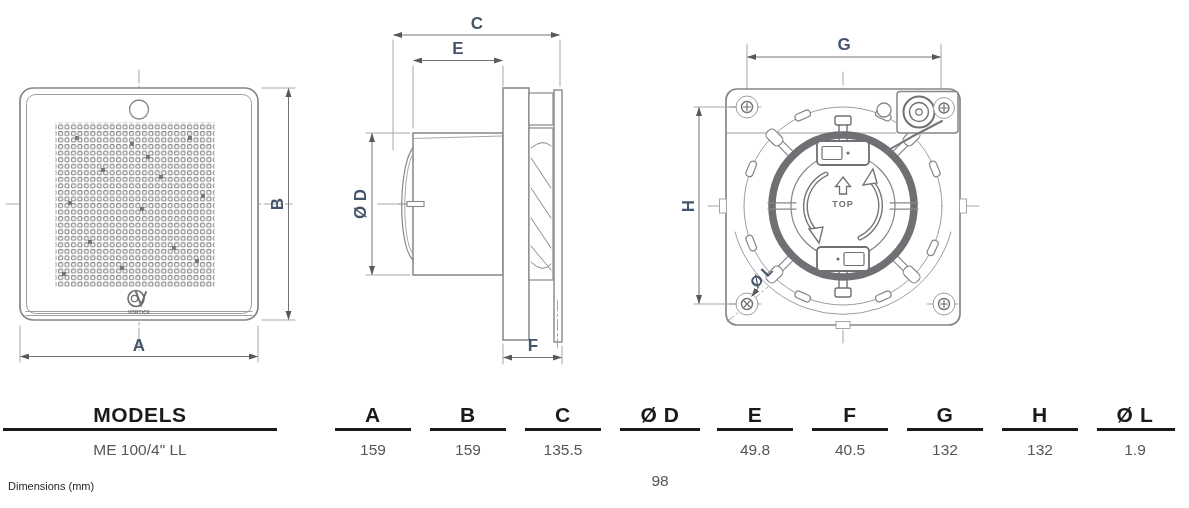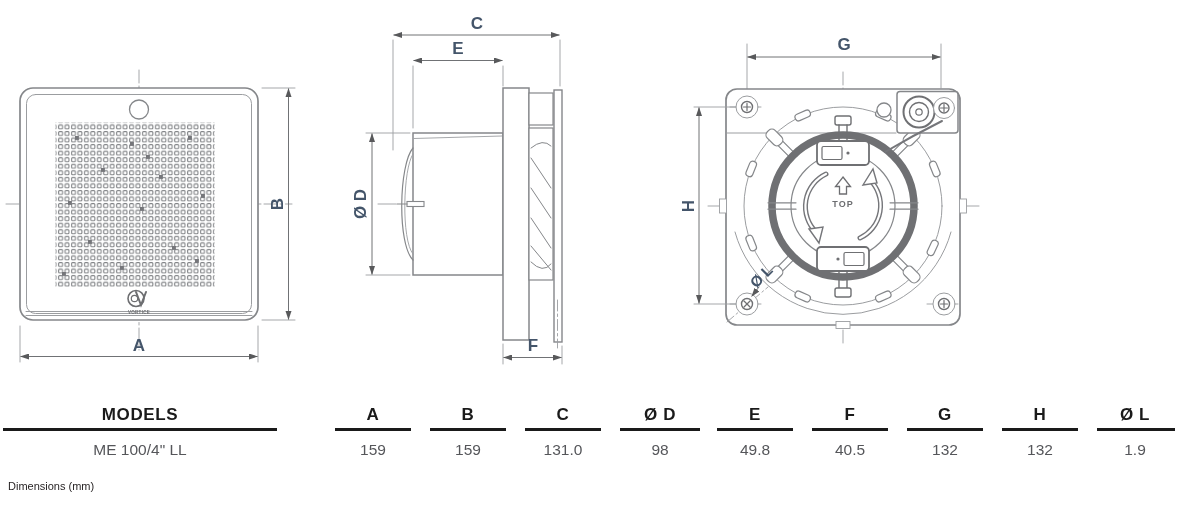--- a/index.html
+++ b/index.html
@@ -3,21 +3,21 @@
 <meta charset="utf-8">
 <style>
   html,body{margin:0;padding:0;background:#fff;}
   .canvas{position:relative;width:1189px;height:508px;background:#fff;overflow:hidden;
           font-family:"Liberation Sans",sans-serif;}
   svg text{font-family:"Liberation Sans",sans-serif;}
   .dimlbl{font-size:17px;font-weight:bold;fill:#44556a;}
   .toplbl{font-size:9px;font-weight:bold;fill:#6d6e71;letter-spacing:1px;}
   .logolbl{font-size:4.5px;font-weight:bold;fill:#6d6e71;letter-spacing:.3px;}
   .tbl-cell{position:absolute;text-align:center;}
-  .tbl-head{top:404px;height:22px;font-size:17px;font-weight:bold;color:#1a1a1a;letter-spacing:.6px;line-height:22px;}
+  .tbl-head{top:404px;height:22px;font-size:21px;font-weight:bold;color:#1a1a1a;letter-spacing:.6px;line-height:22px;}
   .tbl-rule{position:absolute;top:428px;height:3px;background:#1a1a1a;}
   .tbl-val{top:440px;height:20px;font-size:15.5px;color:#55565a;line-height:20px;}
   .footnote{position:absolute;left:8px;top:480px;font-size:11px;color:#231f20;}
 </style>
 </head>
 <body>
 
 <div class="canvas">
 
 <svg width="1189" height="398" viewBox="0 0 1189 398">
@@ -324,22 +324,22 @@
   <div class="tbl-rule" style="left:620px;width:80px;"></div>
   <div class="tbl-rule" style="left:717px;width:76px;"></div>
   <div class="tbl-rule" style="left:812px;width:76px;"></div>
   <div class="tbl-rule" style="left:907px;width:76px;"></div>
   <div class="tbl-rule" style="left:1002px;width:76px;"></div>
   <div class="tbl-rule" style="left:1097px;width:78px;"></div>
 
   <div class="tbl-cell tbl-val" style="left:3px;width:274px;">ME 100/4" LL</div>
   <div class="tbl-cell tbl-val" style="left:328px;width:90px;">159</div>
   <div class="tbl-cell tbl-val" style="left:423px;width:90px;">159</div>
-  <div class="tbl-cell tbl-val" style="left:518px;width:90px;">131.0</div>
-  <div class="tbl-cell tbl-val" style="left:615px;width:90px;">98</div>
+  <div class="tbl-cell tbl-val" style="left:518px;width:90px;">135.5</div>
+  <div class="tbl-cell tbl-val" style="left:615px;width:90px;margin-top:31px;">98</div>
   <div class="tbl-cell tbl-val" style="left:710px;width:90px;">49.8</div>
   <div class="tbl-cell tbl-val" style="left:805px;width:90px;">40.5</div>
   <div class="tbl-cell tbl-val" style="left:900px;width:90px;">132</div>
   <div class="tbl-cell tbl-val" style="left:995px;width:90px;">132</div>
   <div class="tbl-cell tbl-val" style="left:1090px;width:90px;">1.9</div>
 </div>
 
 <div class="footnote">Dimensions (mm)</div>
 
 </div>

